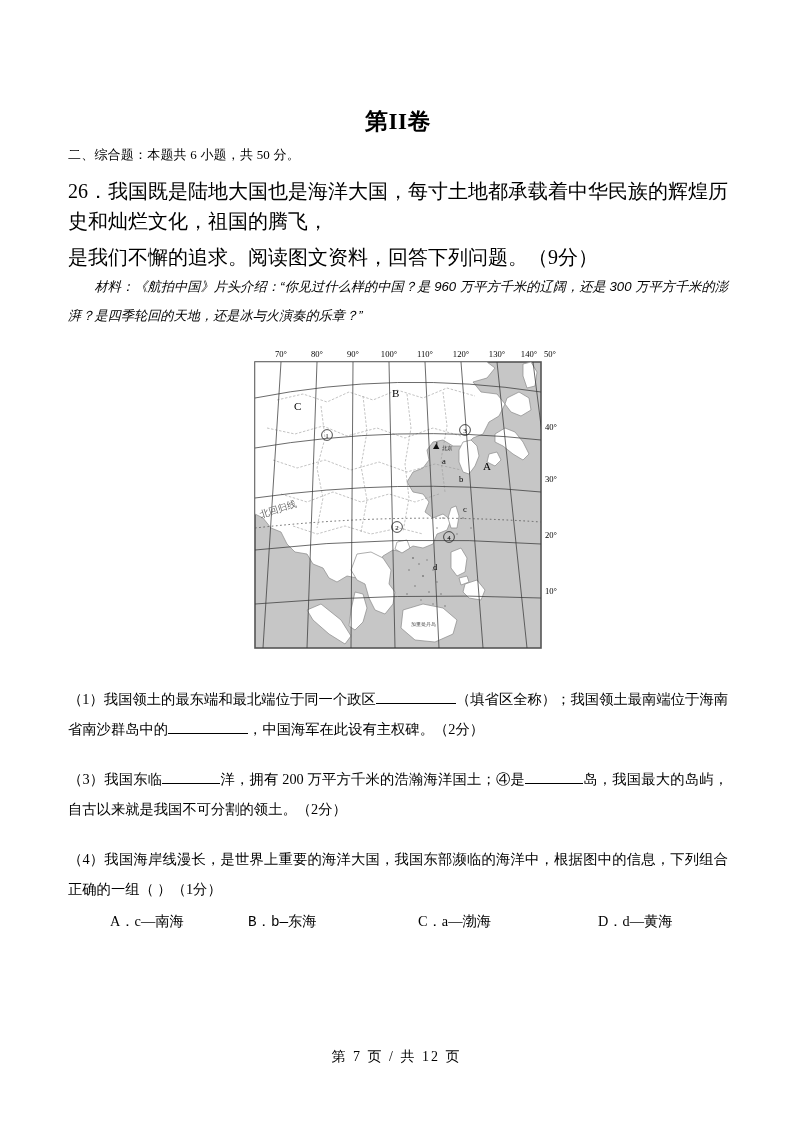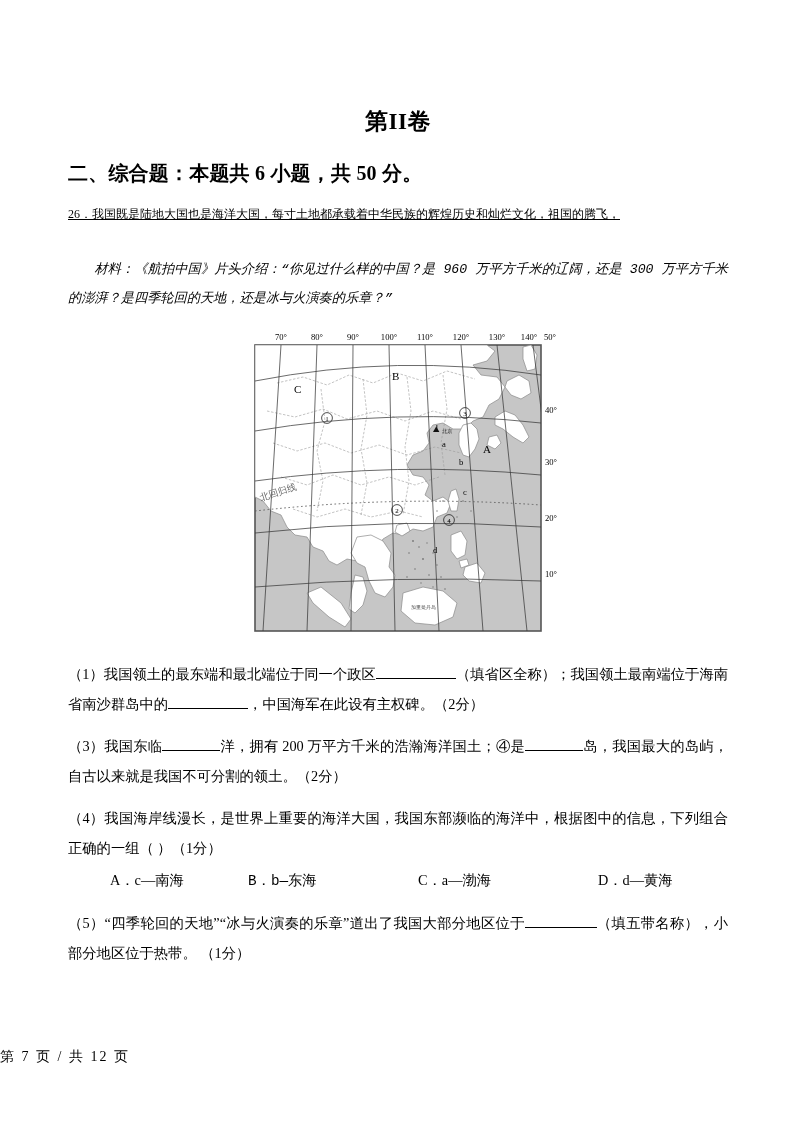--- a/index.html
+++ b/index.html
@@ -32,49 +32,48 @@
   .paper-title {
     text-align: center;
     font-size: 23px;
     font-weight: bold;
     letter-spacing: 0.5px;
     margin-top: 96px;
     margin-bottom: 0;
     line-height: 1.2;
   }
   .section-head {
-    font-size: 20px;
-    font-weight: bold;
-    margin-top: 24px;
+    font-size: 13px;
+    font-weight: normal;
+    margin-top: 10px;
     letter-spacing: 0.2px;
   }
 
   
   .q-para {
-    font-size: 12px;
+    font-size: 20px;
     line-height: 30px;
     margin-top: 12px;
     text-align: justify;
     text-justify: inter-ideograph;
-    text-decoration: underline;
   }
   .q-para.tight { margin-top: 6px; }
   .material {
     font-size: 13.2px;
     line-height: 29px;
-    margin-top: 26px;
+    margin-top: 0;
     text-indent: 2em;
     font-style: italic;
-    font-family: Liberation Mono, monospace;
+    font-family: Liberation Sans, sans-serif;
     text-align: justify;
   }
   .sub-q {
     font-size: 14.3px;
     line-height: 30px;
-    margin-top: 12px;
+    margin-top: 20px;
     text-align: justify;
     text-justify: inter-ideograph;
   }
   .choices {
     font-size: 14.3px;
     line-height: 30px;
     margin-top: 2px;
     padding-left: 22px;
   }
   .choices span.opt { display: inline-block; margin-left: 20px; }
@@ -99,38 +98,39 @@
     width: 322px;
     height: 322px;
   }
 
   
   .footer {
     position: absolute;
     left: 0;
     top: 1036px;
     width: 793px;
-    text-align: left;
+    text-align: center;
     font-size: 14px;
     letter-spacing: 2px;
     font-family: "Liberation Serif", "DejaVu Serif", serif;
   }
   .map-label { font-family: "Liberation Serif","DejaVu Serif",serif; }
 </style>
 </head>
 <body>
 
 <div class="page">
   <div class="content">
 
     <div class="paper-title">第II卷</div>
 
     <div class="section-head">二、综合题：本题共 6 小题，共 50 分。</div>
 
     <div class="q-para">26．我国既是陆地大国也是海洋大国，每寸土地都承载着中华民族的辉煌历史和灿烂文化，祖国的腾飞，</div>
+    <div class="q-para tight">是我们不懈的追求。阅读图文资料，回答下列问题。（9分）</div>
 
     <div class="material">材料：《航拍中国》片头介绍：“你见过什么样的中国？是 960 万平方千米的辽阔，还是 300 万平方千米的澎湃？是四季轮回的天地，还是冰与火演奏的乐章？”</div>
 
     <div class="figure-wrap">
       <div class="map-box">
         <svg width="322" height="322" viewBox="0 0 322 322">
           <defs>
             <clipPath id="mapclip">
               <rect x="18" y="20" width="286" height="286"></rect>
             </clipPath>
@@ -291,21 +291,18 @@
       <span>（3）我国东临</span><span class="blank bl-md"></span><span>洋，拥有 200 万平方千米的浩瀚海洋国土；④是</span><span class="blank bl-md"></span><span>岛，我国最大的岛屿，自古以来就是我国不可分割的领土。（2分）</span>
     </div>
 
     <div class="sub-q">
       <span>（4）我国海岸线漫长，是世界上重要的海洋大国，我国东部濒临的海洋中，根据图中的信息，下列组合正确的一组（  ）（1分）</span>
     </div>
     <div class="choices">
       <span class="opt opt-a">A．c—南海</span><span class="opt opt-b">B．b—东海</span><span class="opt opt-c">C．a—渤海</span><span class="opt">D．d—黄海</span>
     </div>
 
-    <div class="sub-q">
-      <span>（5）“四季轮回的天地”“冰与火演奏的乐章”道出了我国大部分地区位于</span><span class="blank bl-lg"></span><span>（填五带名称），小部分地区位于热带。  （1分）</span>
-    </div>
 
 
   </div>
 
   <div class="footer">第 7 页 / 共 12 页</div>
 </div>
 
 </body></html>

